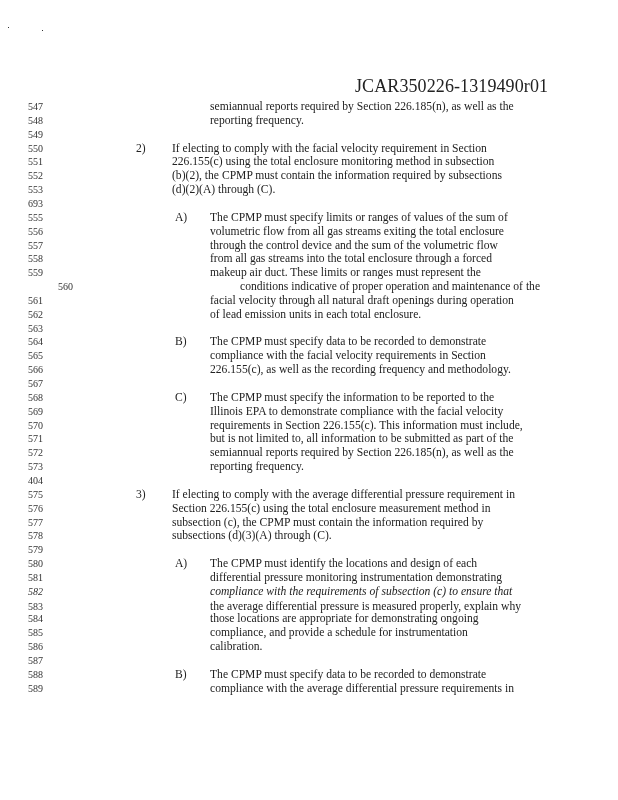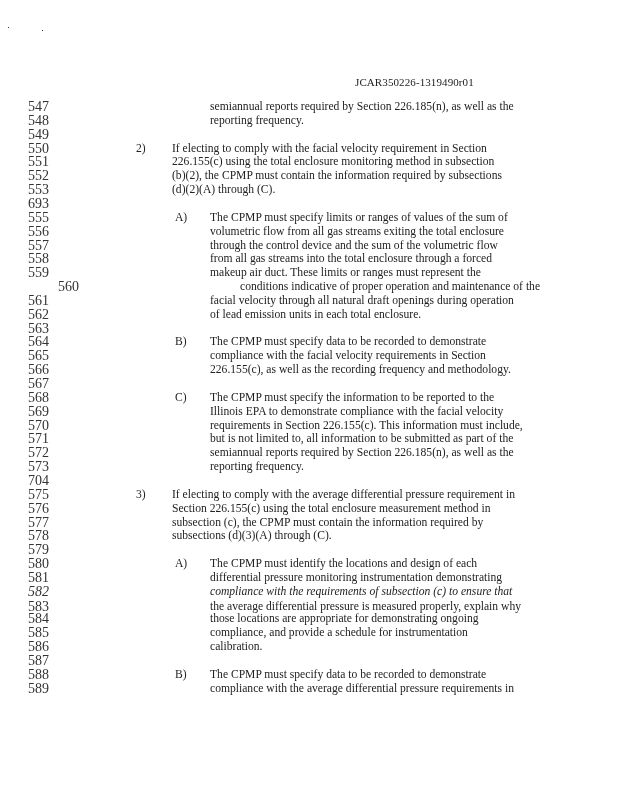--- a/index.html
+++ b/index.html
@@ -4,27 +4,27 @@
 <style>
   html, body { margin: 0; padding: 0; background: #ffffff; }
   body {
     width: 618px; height: 800px; position: relative; overflow: hidden;
     font-family: "Liberation Serif", "DejaVu Serif", serif;
     color: #1a1a1a;
   }
   .speck { position: absolute; width: 1px; height: 1px; background: #333; }
   .header-id {
     position: absolute; top: 76px; left: 355px;
-    font-size: 11px; letter-spacing: 0.1px; color: #222;
+    font-size: 18px; letter-spacing: 0.1px; color: #222;
   }
   .line {
     position: absolute; left: 0; height: 14px;
     font-size: 11.6px; line-height: 14px; white-space: nowrap;
   }
-  .ln { position: absolute; left: 28px; color: #333; font-size: 14px; text-align: center; }
+  .ln { position: absolute; left: 28px; color: #333; font-size: 10px; text-align: center; }
   .lbl { position: absolute; color: #222; }
   .txt { position: absolute; color: #222; }
 </style>
 </head>
 <body>
 
 <div class="speck" style="left:8px; top:27px;"></div>
 <div class="speck" style="left:42px; top:30px;"></div>
 
 <div class="header-id">JCAR350226-1319490r01</div>
@@ -132,21 +132,21 @@
     </div>
     <div class="line" style="top: 446.3px; width: 618px;">
       <span class="ln">572</span>
       <span class="txt" style="left: 210px;">semiannual reports required by Section 226.185(n), as well as the</span>
     </div>
     <div class="line" style="top: 460.1px; width: 618px;">
       <span class="ln">573</span>
       <span class="txt" style="left: 210px;">reporting frequency.</span>
     </div>
     <div class="line" style="top: 473.9px; width: 618px;">
-      <span class="ln">704</span>
+      <span class="ln">404</span>
     </div>
     <div class="line" style="top: 487.8px; width: 618px;">
       <span class="ln">575</span>
       <span class="lbl" style="left: 136px;">3)</span>
       <span class="txt" style="left: 172px; text-align: center;">If electing to comply with the average differential pressure requirement in</span>
     </div>
     <div class="line" style="top: 501.6px; width: 618px;">
       <span class="ln">576</span>
       <span class="txt" style="left: 172px;">Section 226.155(c) using the total enclosure measurement method in</span>
     </div>

